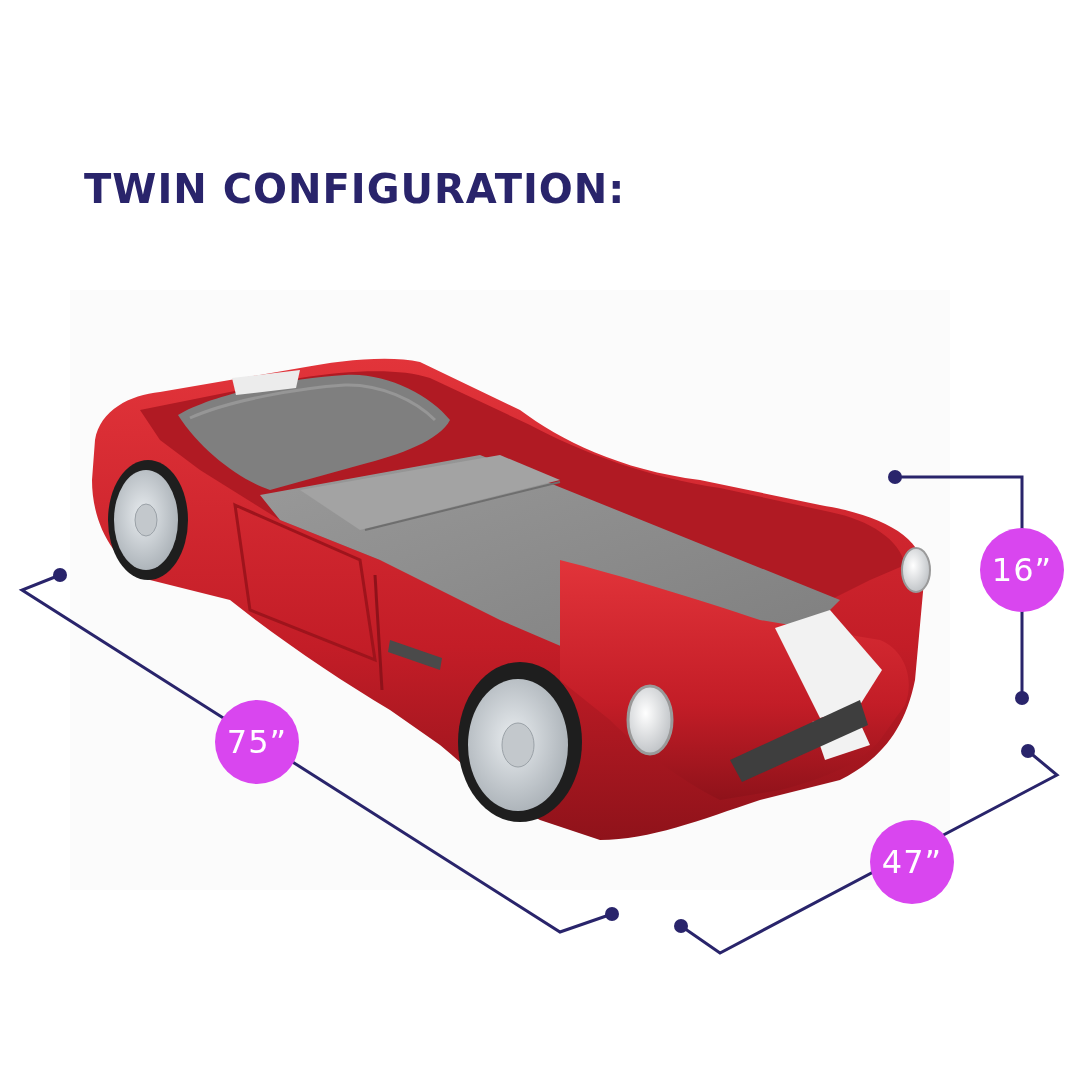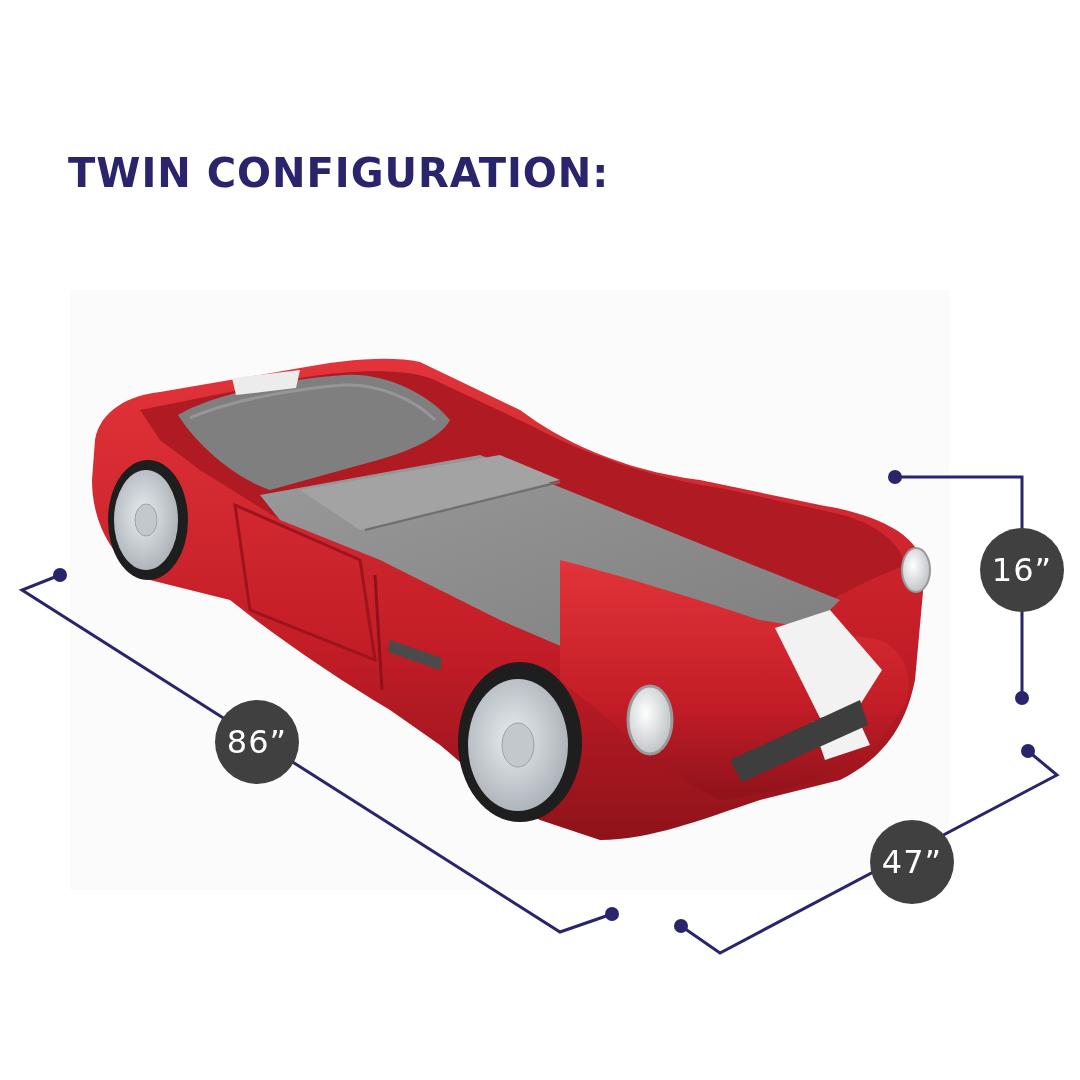--- a/index.html
+++ b/index.html
@@ -1,24 +1,24 @@
 <!DOCTYPE html>
 <html><head>
 <meta charset="utf-8">
 <style>
   html, body { margin:0; padding:0; background:#ffffff; }
   body { width:1080px; height:1080px; position:relative; overflow:hidden;
          font-family:"DejaVu Sans","Liberation Sans",sans-serif; }
   .title { position:absolute; left:68px; top:150px; font-size:40px; font-weight:bold;
-           letter-spacing:1px; color:#29246b; margin:0; white-space:nowrap; }
+           letter-spacing:1px; color:#29246b; margin:16px; white-space:nowrap; }
   .bg-panel { position:absolute; left:70px; top:290px; width:880px; height:600px;
               background:#fbfbfb; }
   svg.scene { position:absolute; left:0; top:0; }
   .badge { position:absolute; width:84px; height:84px; border-radius:50%;
-           background:#404040; color:#ffffff; display:flex; align-items:center;
+           background:#d946ef; color:#ffffff; display:flex; align-items:center;
            justify-content:center; font-size:32px; font-family:"DejaVu Sans",sans-serif;
            letter-spacing:1px; }
 </style>
 </head>
 <body>
 
 <h1 class="title">TWIN CONFIGURATION:</h1>
 
 <div class="bg-panel"></div>
 
@@ -101,15 +101,15 @@
   <circle cx="895" cy="477" r="7" fill="#29246b"></circle>
   <circle cx="1022" cy="698" r="7" fill="#29246b"></circle>
 
   <g stroke="#29246b" stroke-width="3" fill="none">
     <polyline points="681,926 720,953 1057,775 1028,751"></polyline>
   </g>
   <circle cx="681" cy="926" r="7" fill="#29246b"></circle>
   <circle cx="1028" cy="751" r="7" fill="#29246b"></circle>
 </svg>
 
-<div class="badge" style="left:215px; top:700px;">86”</div>
+<div class="badge" style="left:215px; top:700px;">75”</div>
 <div class="badge" style="left:980px; top:528px;">16”</div>
 <div class="badge" style="left:870px; top:820px;">47”</div>
 
 </body></html>

